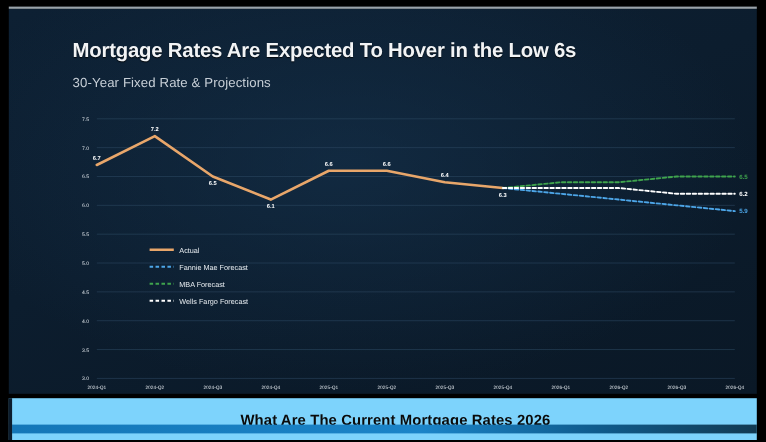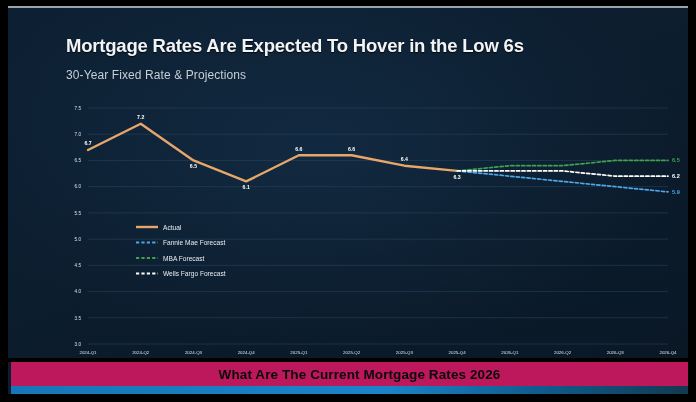--- a/index.html
+++ b/index.html
@@ -74,22 +74,22 @@
   }
   .legtext {
     font-family: "Liberation Sans", sans-serif;
     font-size: 6.6px;
     fill: #e8edf1;
   }
   
   #banner {
     position: absolute;
     left: 8px; top: 362px;
-    width: 680px; height: 24px;
-    background: #be185d;
+    width: 680px; height: 38px;
+    background: #7dd3fc;
     display: flex;
     align-items: center;
     justify-content: center;
     border-left: 3px solid #0c1d2e;
     padding-left: 20px;
   }
   #banner-text {
     font-size: 13.5px;
     font-weight: bold;
     color: #0a0a0a;

